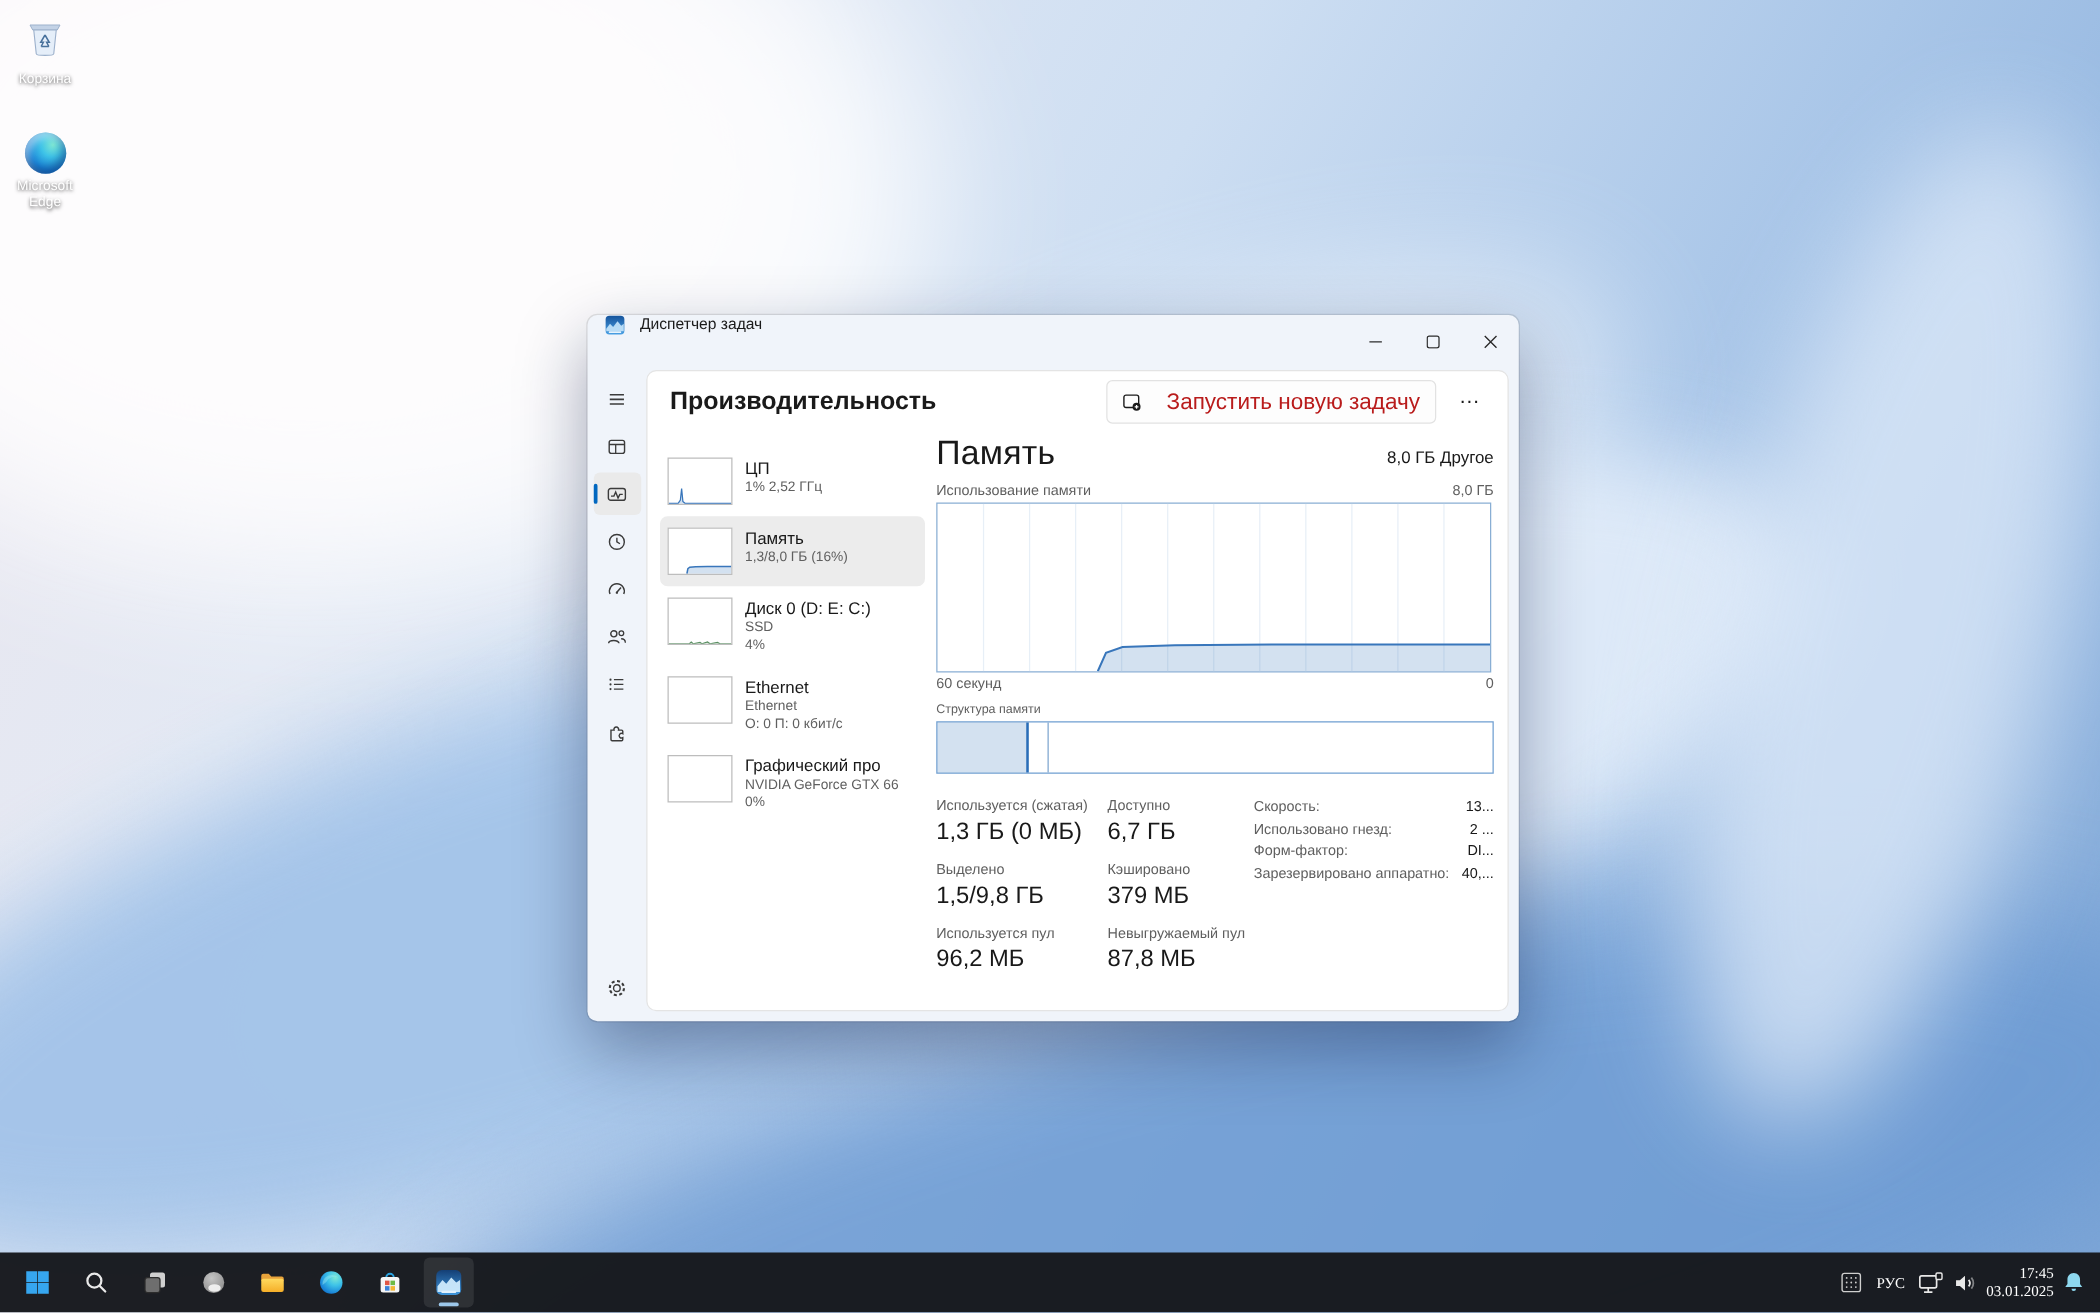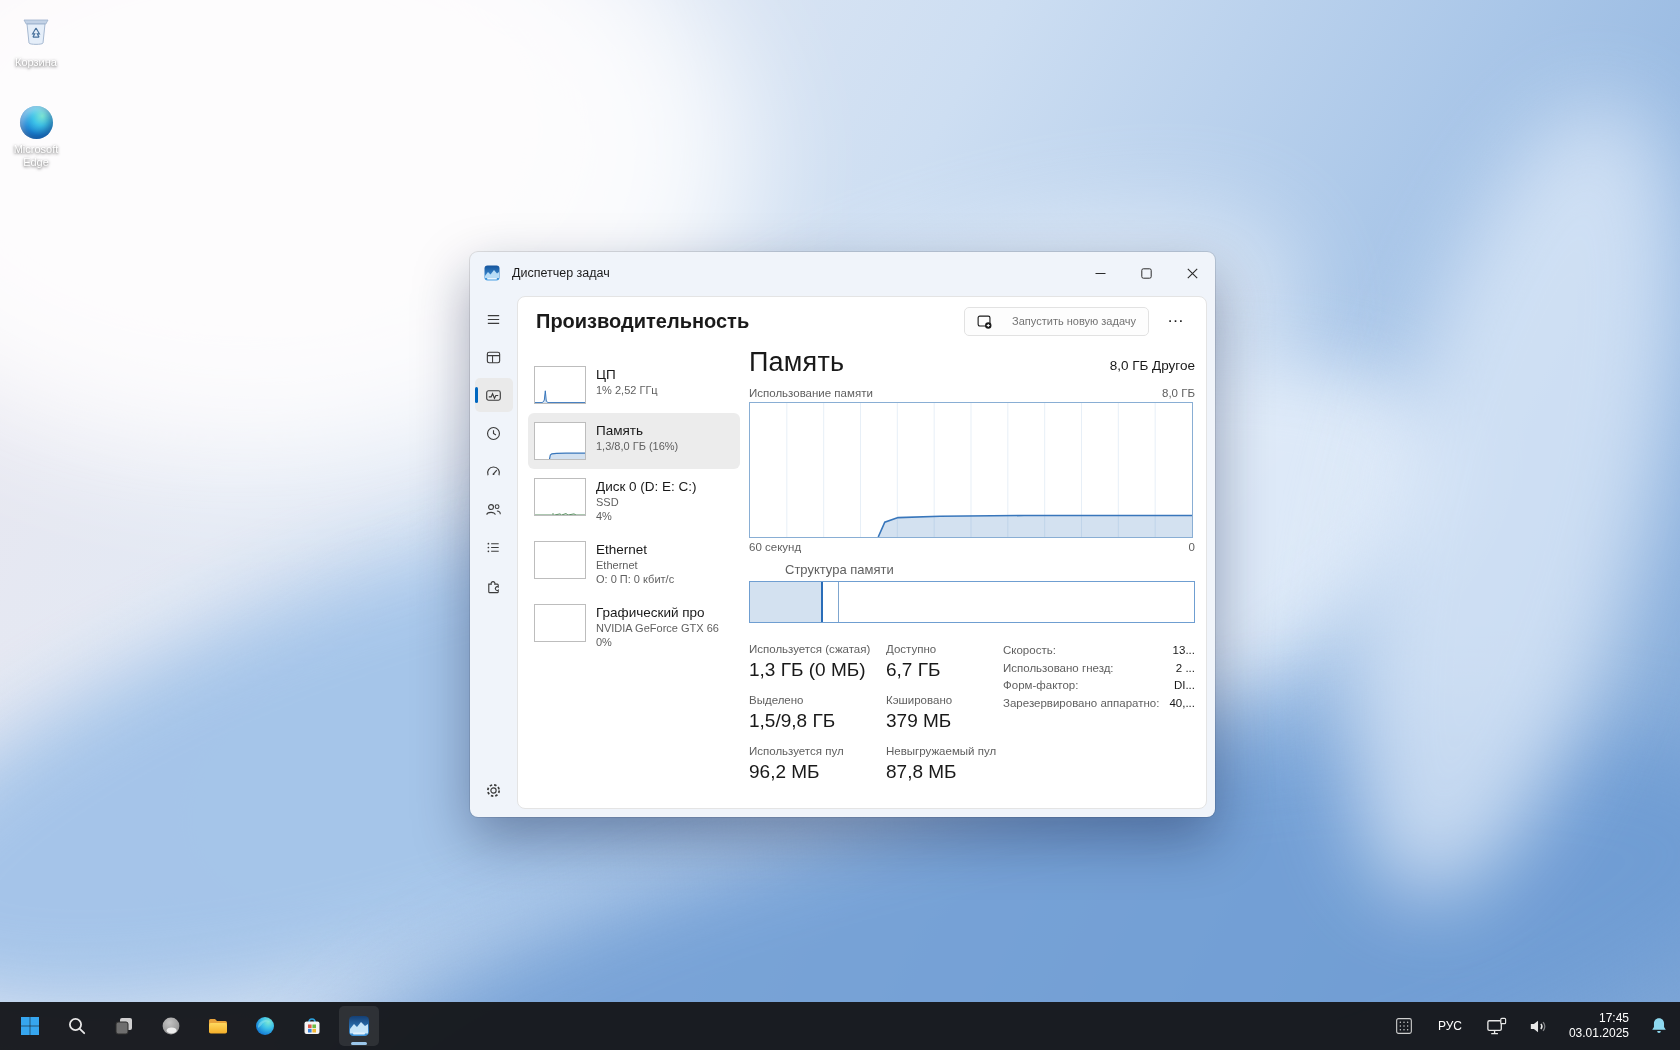--- a/index.html
+++ b/index.html
@@ -24,35 +24,35 @@
   .desk-icon { position:absolute; width:72px; display:flex; flex-direction:column; align-items:center; gap:4px; }
   .desk-icon .lbl { font-size:11px; color:#fff; text-shadow:0 1px 3px rgba(0,0,0,.7); text-align:center; line-height:13px; }
   .edge-ball { width:33px; height:33px; border-radius:50%;
     background:radial-gradient(circle at 68% 30%, #7ee8d4 0%, #3ec3e8 30%, #1a85d8 62%, #0b55a6 100%);
     box-shadow:inset -3px -4px 8px rgba(10,40,100,.45), inset 3px 4px 6px rgba(255,255,255,.5); }
 
   
   .tm-window { position:absolute; left:470px; top:252px; width:745px; height:565px;
     background:#f0f4fa; border-radius:8px;
     box-shadow:0 22px 55px rgba(10,20,60,.38), 0 0 0 1px rgba(0,0,0,.10); }
-  .titlebar { height:42px; display:flex; align-items:center; }
+  .titlebar { height:42px; display:flex; }
   .tb-ic { margin-left:14px; display:flex; }
   .tb-title { margin-left:12px; font-size:12.5px; color:#1b1b1b; }
   .tb-controls { margin-left:auto; display:flex; height:100%; }
   .tb-btn { width:46px; height:100%; display:flex; align-items:center; justify-content:center; border-top-right-radius:8px; }
   .tm-body { position:absolute; top:42px; left:0; right:0; bottom:0; }
   .rail { position:absolute; left:0; top:0; bottom:0; width:47px; display:flex; flex-direction:column; align-items:center; padding:6px 0 8px 0; }
   .rail-btn { width:38px; height:34px; margin:2px 0; display:flex; align-items:center; justify-content:center; border-radius:5px; position:relative; }
   .rail-btn.selected { background:#eaeaea; }
   .rail-btn.selected::before { content:""; position:absolute; left:0; top:9px; width:3px; height:16px; border-radius:2px; background:#0067c0; }
   .rail-sp { flex:1; }
   .card { position:absolute; left:47px; top:2px; right:8px; bottom:8px; background:#fff; border:1px solid #e4e4e4; border-radius:8px; overflow:hidden; }
   .card-header { height:48px; display:flex; align-items:center; padding:0 12px 0 18px; }
   .page-title { font-size:20px; font-weight:700; color:#1a1a1a; }
-  .run-task { margin-left:auto; display:flex; gap:20px; align-items:center; font-size:11px; color:#737373;
+  .run-task { margin-left:auto; display:flex; gap:20px; align-items:center; font-size:18px; color:#b91c1c;
     border:1px solid #e2e2e2; background:#fdfdfd; border-radius:5px; padding:6px 12px; }
   .more-btn { margin-left:8px; font-size:17px; color:#1b1b1b; padding:0 10px 8px 10px; }
 
   
   .metric-list { position:absolute; left:10px; top:60px; width:212px; }
   .metric { display:flex; gap:10px; padding:9px 6px; border-radius:6px; align-items:flex-start; }
   .metric.selected { background:#ececec; }
   .thumb { width:52px; height:38px; border:1px solid #bdbdbd; background:#fff; flex:none; }
   .thumb svg { display:block; }
   .m-name { font-size:13.5px; color:#191919; line-height:17px; white-space:nowrap; overflow:hidden; max-width:138px; }
@@ -62,42 +62,42 @@
   
   .mem-panel { position:absolute; left:231px; top:50px; width:446px; }
   .mem-head { display:flex; align-items:flex-end; }
   .mem-title { font-size:27px; font-weight:300; color:#191919; letter-spacing:.2px; }
   .mem-total { margin-left:auto; font-size:13.5px; color:#191919; padding-bottom:5px; }
   .scale-row, .under-row { display:flex; font-size:11.5px; color:#5f5f5f; }
   .scale-row { margin-top:9px; margin-bottom:3px; }
   .under-row { margin-top:3px;align-items:center; }
   .row-right { margin-left:auto; }
   .big-chart { width:444px; height:136px; border:1px solid #89aed4; background:#fff; display:block; }
-  .comp-label { font-size:13px; color:#5f5f5f; margin-top:9px; margin-bottom:4px;margin-left:36px; }
+  .comp-label { font-size:10px; color:#5f5f5f; margin-top:9px; margin-bottom:4px; }
   .comp-bar { height:42px; border:1px solid #6f9ed1; display:flex; background:#fff; }
   .seg-used { background:rgba(56,118,187,.22); border-right:2px solid #2a6db8; }
   .seg-mod { border-right:1px solid #7fa6cf; }
   .stats-area { display:flex; margin-top:20px; }
   .stats-grid { width:242px; display:grid; grid-template-columns:137px 1fr; row-gap:13px; }
   .stat .lbl { font-size:11.5px; color:#5f5f5f; margin-bottom:4px; white-space:nowrap; }
   .stat .val { font-size:19px; font-weight:300; color:#191919; white-space:nowrap; }
   .details-col { margin-left:auto; width:192px; padding-top:1px; }
   .detail-row { display:flex; font-size:11.5px; line-height:13px; margin-bottom:4.5px; }
   .detail-row .lbl { color:#5f5f5f; }
   .detail-row .val { margin-left:auto; color:#191919; }
 
   
   .taskbar { position:absolute; left:0; right:0; bottom:0; height:48px; background:rgba(22,24,28,.97);
     display:flex; align-items:center; padding:0 10px; }
   .tb-apps { display:flex; gap:7px; }
   .tb-app { width:40px; height:40px; border-radius:5px; display:flex; align-items:center; justify-content:center; position:relative; }
   .tb-app.active { background:rgba(255,255,255,.09); }
   .tb-app.active::after { content:""; position:absolute; bottom:1px; left:50%; transform:translateX(-50%);
     width:16px; height:3px; border-radius:2px; background:#9cc7ea; }
-  .tray { margin-left:auto; display:flex; align-items:center; gap:19px; color:#fff; }
+  .tray { margin-left:auto; display:flex; align-items:center; gap:5px; color:#fff;font-family:Liberation Serif, serif; }
   .tray-lang { font-size:12px; padding:2px 4px; }
   .tray-clock { text-align:right; font-size:12px; line-height:15px; }
 </style>
 </head>
 <body>
 
 <div class="wp">
   <div class="ribbon r0"></div>
     <div class="ribbon r1"></div>
     <div class="ribbon r6"></div>

